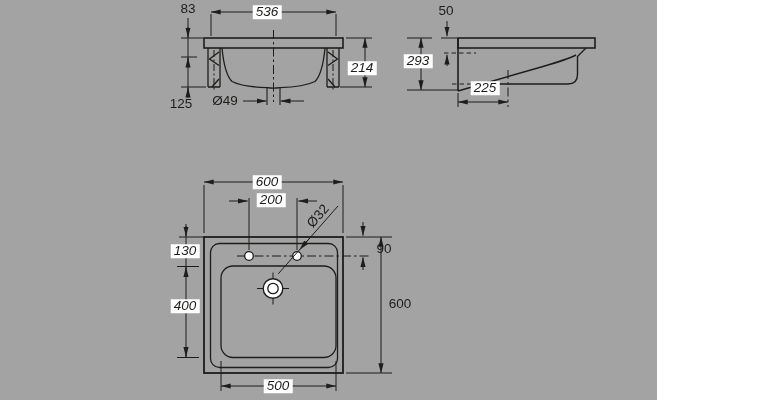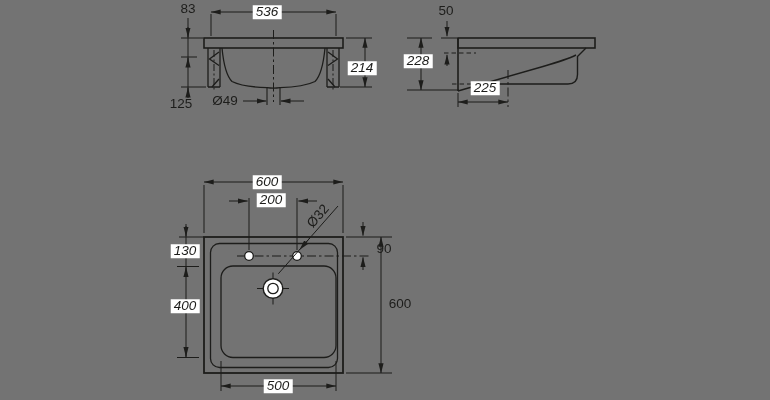--- a/index.html
+++ b/index.html
@@ -1,16 +1,16 @@
 <!DOCTYPE html>
 <html><head>
 <meta charset="utf-8">
 <style>
   html,body{margin:0;padding:0;background:#fff;}
-  #canvas{position:relative;width:770px;height:400px;background:#737373;overflow:hidden;
+  #canvas{position:relative;width:657px;height:400px;background:#a3a3a3;overflow:hidden;
           font-family:"Liberation Sans",sans-serif;}
   #linework{position:absolute;left:0;top:0;}
   .lbl{position:absolute;transform:translate(-50%,-50%);font-size:13.5px;line-height:1;
        color:#1d1d1b;white-space:nowrap;letter-spacing:0px;}
   .bg{background:#ffffff;padding:0 3px;font-style:italic;}
   .rot{transform:translate(-50%,-50%) rotate(-49deg);}
 </style>
 </head>
 <body>
 
@@ -115,21 +115,21 @@
     </g>
   </svg>
 
   <div class="lbl" style="left:188px;top:9px;">83</div>
   <div class="lbl bg" style="left:267px;top:12px;">536</div>
   <div class="lbl bg" style="left:362px;top:68px;">214</div>
   <div class="lbl" style="left:181px;top:104px;text-align:center;">125</div>
   <div class="lbl" style="left:225px;top:101px;">Ø49</div>
 
   <div class="lbl" style="left:446px;top:11px;">50</div>
-  <div class="lbl bg" style="left:418px;top:61px;">228</div>
+  <div class="lbl bg" style="left:418px;top:61px;">293</div>
   <div class="lbl bg" style="left:485px;top:88px;">225</div>
 
   <div class="lbl bg" style="left:267px;top:182px;">600</div>
   <div class="lbl bg" style="left:271px;top:200px;">200</div>
   <div class="lbl rot" style="left:318px;top:216px;">Ø32</div>
   <div class="lbl" style="left:384px;top:207px;margin-top:42px;">90</div>
   <div class="lbl bg" style="left:185px;top:251px;text-align:right;">130</div>
   <div class="lbl bg" style="left:185px;top:306px;text-align:center;">400</div>
   <div class="lbl" style="left:400px;top:304px;">600</div>
   <div class="lbl bg" style="left:278px;top:386px;">500</div>

